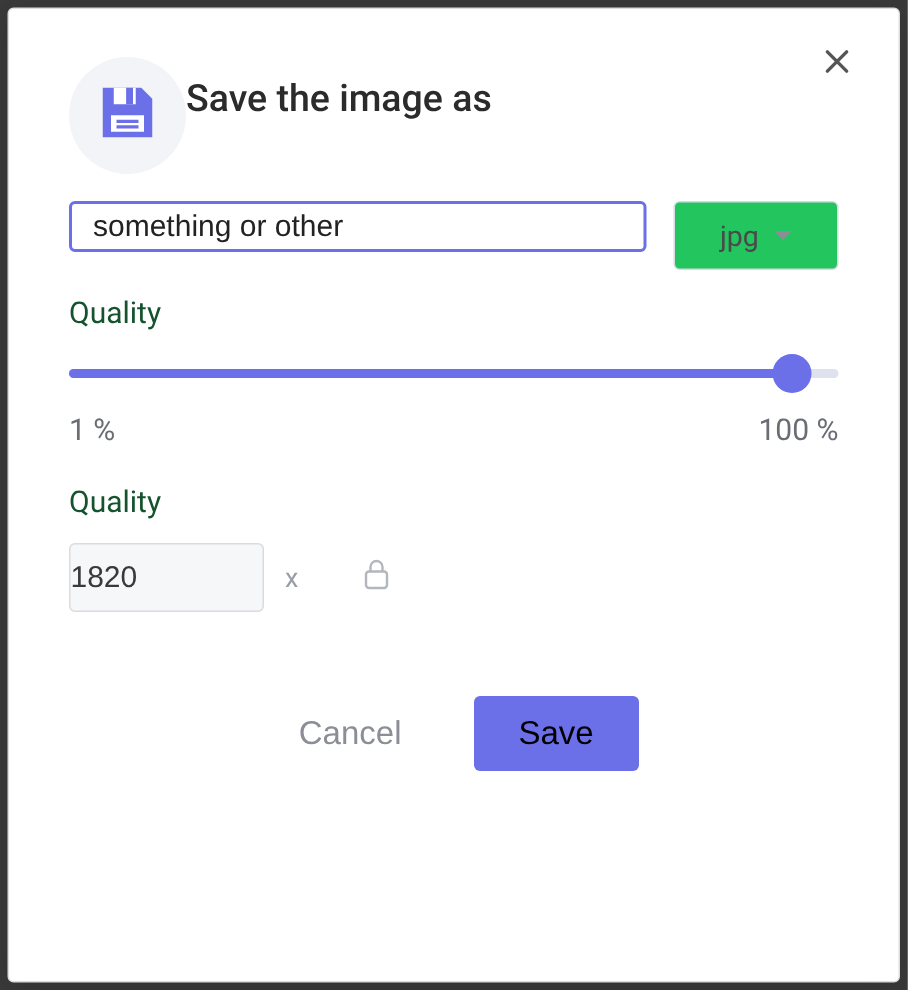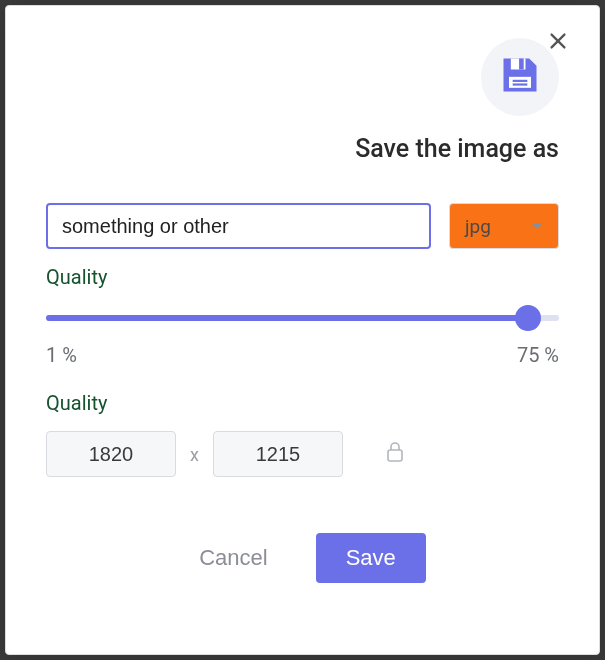--- a/index.html
+++ b/index.html
@@ -22,22 +22,22 @@
     position: absolute;
     top: 22px; right: 26px;
     width: 30px; height: 30px;
     display: flex; align-items: center; justify-content: center;
     cursor: pointer;
     color: #555;
   }
   .close-btn svg { width: 22px; height: 22px; }
   .header {
     display: flex;
-    flex-direction: column;
-    align-items: flex-end;
+    flex-direction: row;
+    align-items: center;
     margin-top: 6px;
   }
   .icon-circle {
     width: 78px; height: 78px;
     border-radius: 50%;
     background: #f3f4f8;
     display: flex; align-items: center; justify-content: center;
     margin-bottom: 18px;
   }
   .icon-circle svg { width: 44px; height: 44px; }
@@ -47,38 +47,38 @@
     font-weight: 500;
     margin-bottom: 40px;
   }
   .row-file {
     display: flex;
     gap: 18px;
     margin-bottom: 16px;
   }
   .filename-input {
     flex: 1;
-    height: 46px;
+    height: 34px;
     border: 2px solid #6b6fe8;
     border-radius: 4px;
     padding: 0 14px;
     font-size: 20px;
     color: #222;
     outline: none;
   }
   .format-select {
     width: 110px;
     height: 46px;
     border: 1px solid #d8dbe0;
-    background: #f97316;
+    background: #22c55e;
     border-radius: 4px;
     display: flex;
     align-items: center;
     justify-content: space-between;
-    padding: 0 15px;
+    padding: 0 30px;
     font-size: 19px;
     color: #4a4a4a;
     cursor: pointer;
   }
   .format-select .caret {
     width: 0; height: 0;
     border-left: 6px solid transparent;
     border-right: 6px solid transparent;
     border-top: 6px solid #8a8e96;
   }
@@ -130,21 +130,21 @@
     align-items: center;
     gap: 14px;
     margin-bottom: 56px;
   }
   .dim-input {
     width: 130px;
     height: 46px;
     border: 1px solid #d8dbe0;
     background: #f6f7f9;
     border-radius: 4px;
-    text-align: center;
+    text-align: left;
     font-size: 20px;
     color: #3a3a3a;
     outline: none;
   }
   .x-sep {
     font-size: 18px;
     color: #9a9da5;
   }
   .lock {
     margin-left: 28px;
@@ -164,21 +164,21 @@
     font-size: 22px;
     color: #8b8e96;
     background: none;
     border: none;
     padding: 12px 20px;
     cursor: pointer;
     font-weight: 500;
   }
   .btn-save {
     font-size: 22px;
-    color: #ffffff;
+    color: #000000;
     background: #6b6fe8;
     border: none;
     padding: 12px 30px;
     border-radius: 4px;
     cursor: pointer;
     font-weight: 500;
   }
 </style>
 </head>
 <body>
@@ -220,29 +220,28 @@
 
   <div class="section-label">Quality</div>
 
   <div class="slider-wrap">
     <div class="slider-track"></div>
     <div class="slider-fill" id="slider-fill" style="width: 94%;"></div>
     <div class="slider-thumb" id="slider-thumb" style="left: 94%;"></div>
   </div>
   <div class="slider-labels">
     <span>1 %</span>
-    <span>75 %</span>
+    <span>100 %</span>
   </div>
 
   <div class="section-label">Quality</div>
 
   <div class="row-resize">
     <input class="dim-input" type="text" value="1820" style="">
     <span class="x-sep">x</span>
-    <input class="dim-input" type="text" value="1215" style="">
     <span class="lock">
       <span>
         <svg viewBox="0 0 20 24" fill="none" stroke="currentColor" stroke-width="1.6">
           <rect x="3" y="10" width="14" height="11" rx="2"></rect>
           <path d="M6 10 V7 a4 4 0 0 1 8 0 V10"></path>
         </svg>
       </span>
     </span>
   </div>
 

